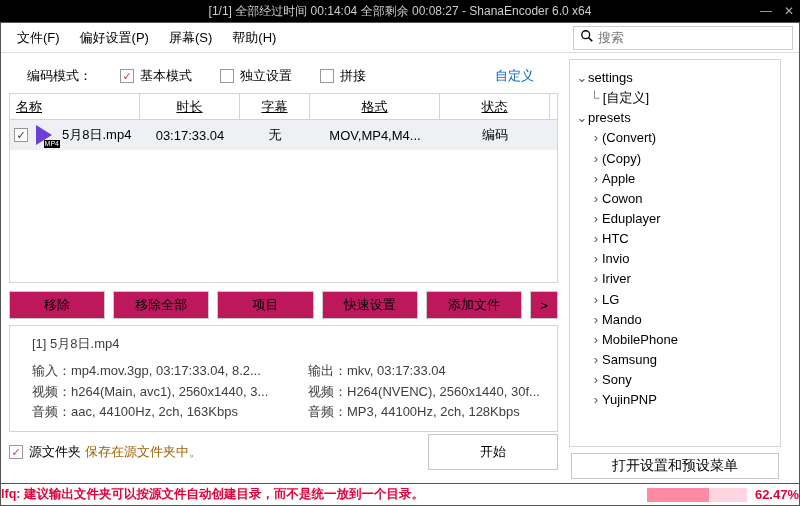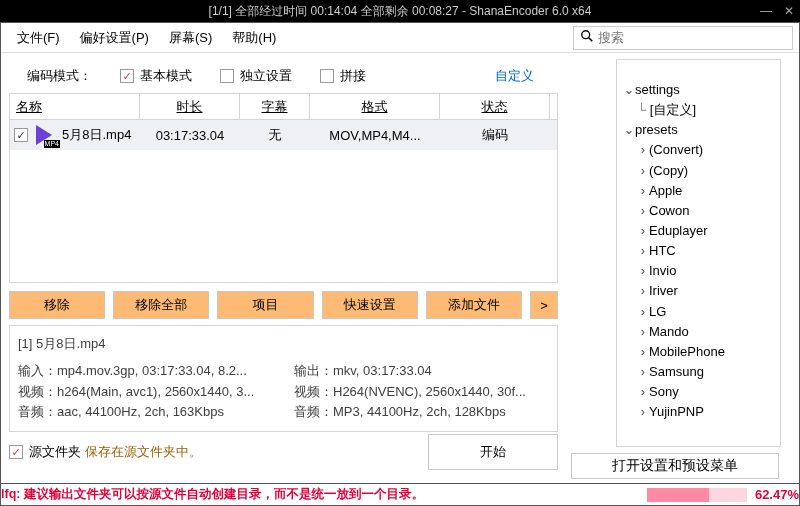--- a/index.html
+++ b/index.html
@@ -28,29 +28,29 @@
   .td { display: flex; align-items: center; justify-content: center; height: 100%; }
   .col0 { width: 130px; justify-content: flex-start; padding-left: 4px; gap: 4px; }
   .col1 { width: 100px; }
   .col2 { width: 70px; }
   .col3 { width: 130px; }
   .col4 { width: 110px; }
   .file-icon { width: 26px; height: 22px; position: relative; }
   .play-tri { width: 0; height: 0; border-left: 16px solid #6a40d8; border-top: 10px solid transparent; border-bottom: 10px solid transparent; position: absolute; left: 4px; top: 1px; }
   .mp4-tag { position: absolute; bottom: -2px; right: -2px; background: #000; color: #fff; font-size: 7px; padding: 0 1px; line-height: 8px; }
   .btn-row { display: flex; gap: 8px; margin-top: 8px; }
-  .btn, .btn-sm { border: 1px solid #c8c8c8; background: #fdba74; height: 28px; display: inline-flex; align-items: center; justify-content: center; cursor: pointer; font-size: 13px; }
+  .btn, .btn-sm { border: 1px solid #c8c8c8; background: #be185d; height: 28px; display: inline-flex; align-items: center; justify-content: center; cursor: pointer; font-size: 13px; }
   .btn { flex: 1; }
   .btn-sm { width: 28px; }
-  .info-panel { border: 1px solid #d4d4d4; margin-top: 6px; padding: 8px 8px; font-size: 13px; color: #404040; line-height: 1.6; }
+  .info-panel { border: 1px solid #d4d4d4; margin-top: 6px; padding: 8px 22px; font-size: 13px; color: #404040; line-height: 1.6; }
   .info-cols { display: flex; gap: 16px; margin-top: 6px; }
   .info-col { width: 260px; white-space: nowrap; overflow: hidden; text-overflow: ellipsis; }
   .bottom-row { display: flex; align-items: center; margin-top: 6px; height: 28px; }
   .right-col { width: 221px; border-left: 1px solid transparent; padding: 6px 6px 2px 2px; display: flex; flex-direction: column; }
-  .tree { flex: 1; border: 1px solid #d4d4d4; padding: 20px 6px; font-size: 13px; overflow: auto; margin-left: 47px; }
+  .tree { flex: 1; border: 1px solid #d4d4d4; padding: 8px 6px; font-size: 13px; overflow: auto; }
   .tree-node { line-height: 1.55; white-space: nowrap; }
   .tree-caret { color: #555; display: inline-block; width: 12px; text-align: center; }
   .indent1 { padding-left: 14px; }
   .start-btn { border: 1px solid #c8c8c8; height: 36px; width: 130px; display: inline-flex; align-items: center; justify-content: center; cursor: pointer; margin-left: auto; }
   .right-bottom-btn { border: 1px solid #c8c8c8; height: 26px; display: flex; align-items: center; justify-content: center; cursor: pointer; margin: 6px 2px 2px 2px; font-size: 14px; }
   .statusbar { height: 22px; background: #fff; display: flex; align-items: center; padding: 0 0; font-size: 12.5px; border: 1px solid #555; border-top: none; }
   .status-msg { color: #e60039; font-weight: bold; }
   .prog-wrap { margin-left: auto; display: flex; align-items: center; gap: 8px; }
   .prog-bar { width: 100px; height: 14px; background: #ffd6df; position: relative; }
   .prog-fill { height: 100%; background: #ff8aa3; }

